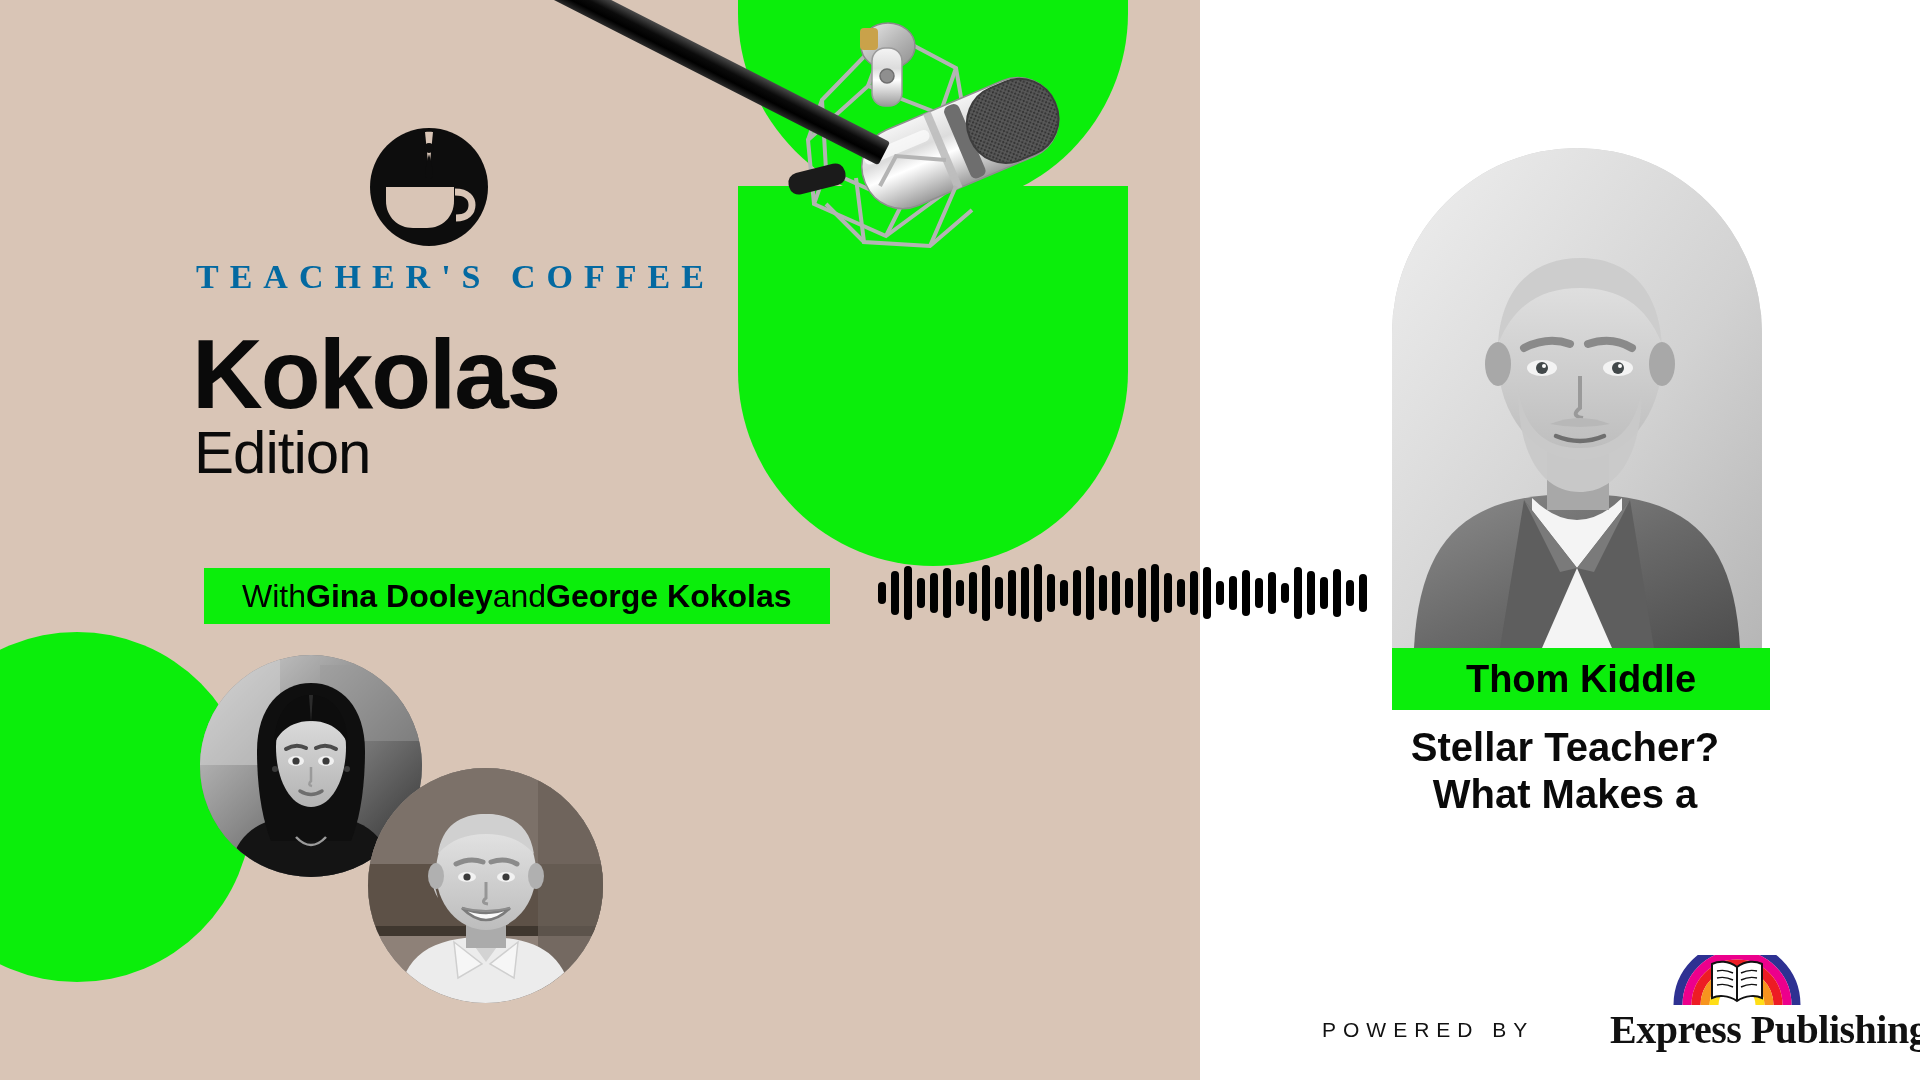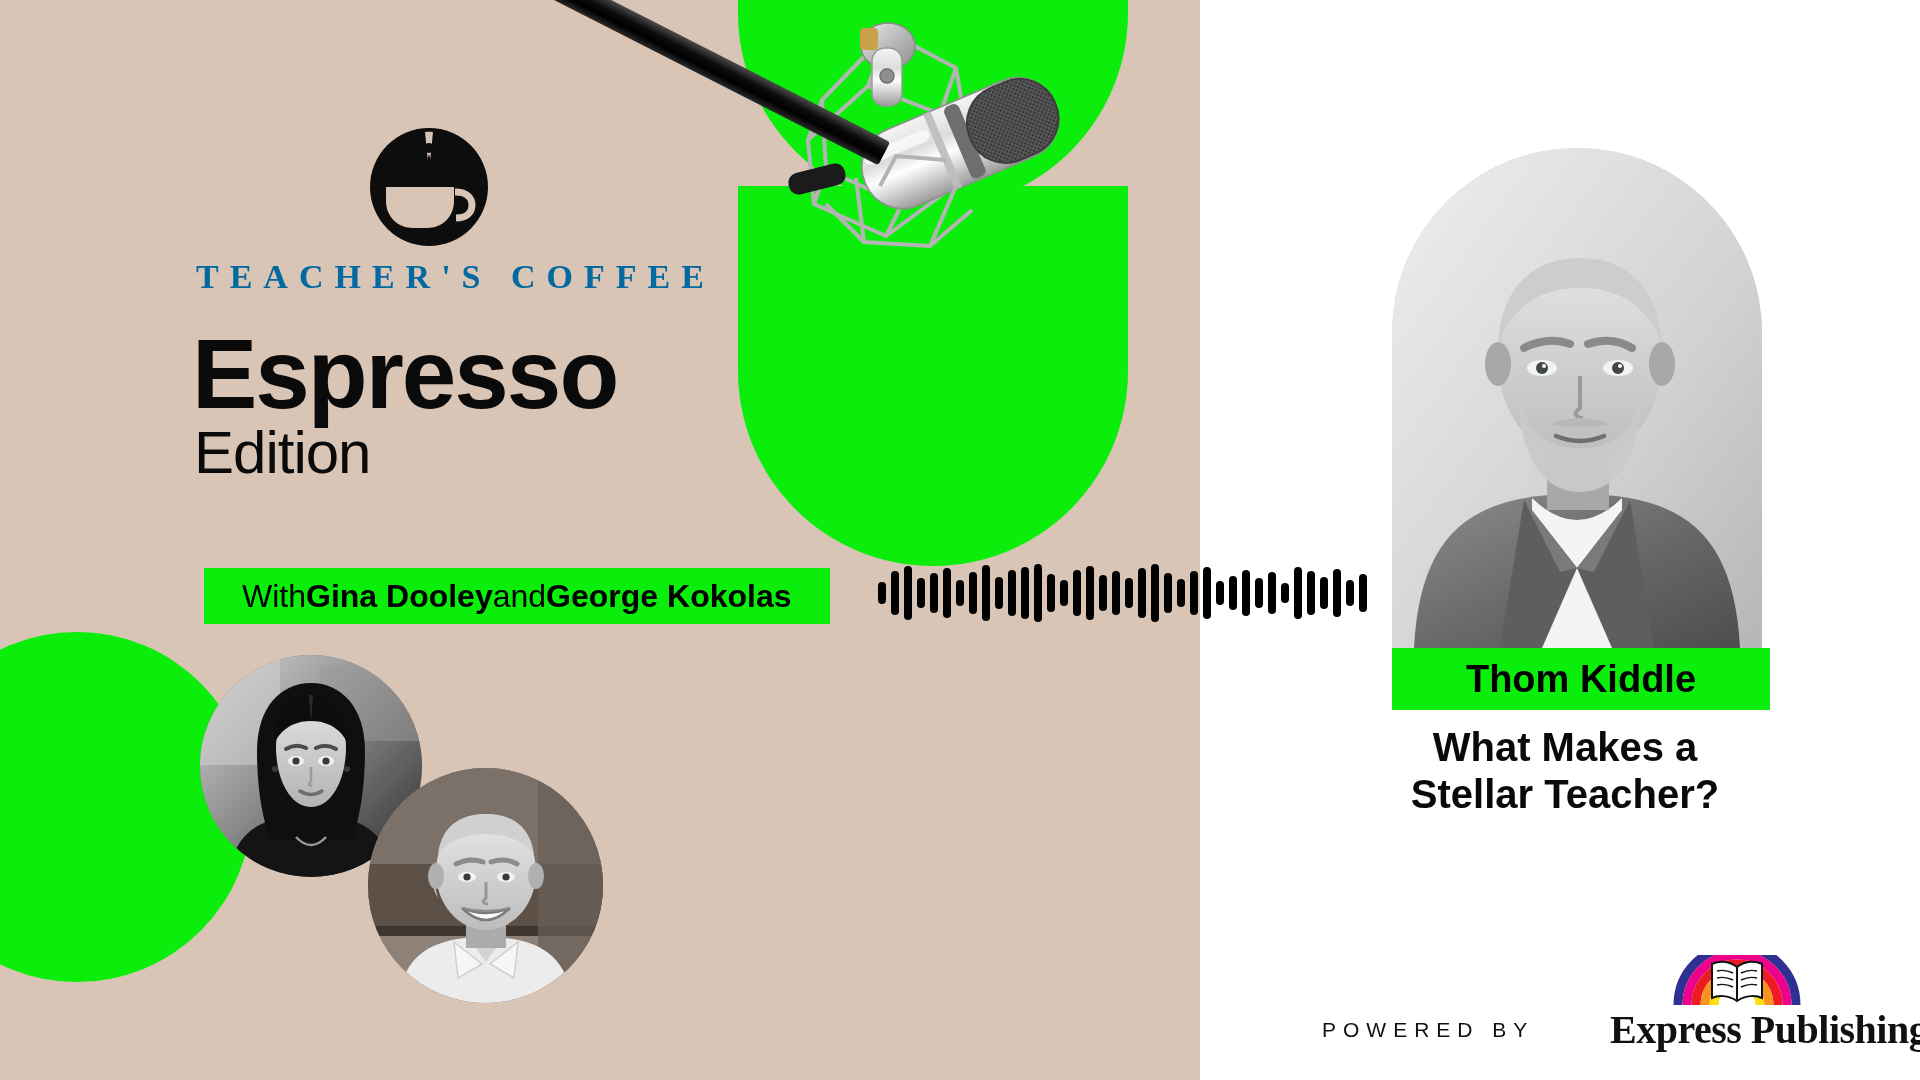--- a/index.html
+++ b/index.html
@@ -284,21 +284,21 @@
       <path fill="#0d0d0d" d="M59 26 C56 36 55 44 55 48 a4.2 4.2 0 0 0 8 0 c0-4-1-12-4-22Z"></path>
 
       <path fill="#d9c5b6" d="M16 59 h68 v14 c0 16-12 27-27 27h-14 c-15 0-27-11-27-27Z"></path>
 
       <path fill="none" stroke="#d9c5b6" stroke-width="7" d="M85 64 c13 0 17 7 17 13 c0 7-5 13-16 13"></path>
     </svg>
   </div>
 
   <div class="brand-word">TEACHER'S COFFEE</div>
 
-  <div class="title-espresso">Espresso</div>
+  <div class="title-espresso">Kokolas</div>
   <div class="title-edition">Edition</div>
 
   <div class="hosts-banner">
     <span class="lite">With </span>
     <span class="strong">Gina Dooley</span>
     <span class="lite"> and </span>
     <span class="strong">George Kokolas</span>
   </div>
 
   <div class="waveform" id="waveform">
@@ -487,22 +487,22 @@
 
       <path d="M164 288 q24 10 48 0" stroke="#6f6f6f" stroke-width="4.5" fill="none" stroke-linecap="round"></path>
 
       <path d="M158 276 q30-12 60 0 q-30 6 -60 0Z" fill="#b8b8b8"></path>
     </svg>
   </div>
 
   <div class="guest-name">Thom Kiddle</div>
 
   <div class="guest-topic">
+    <div>Stellar Teacher?</div>
     <div>What Makes a</div>
-    <div>Stellar Teacher?</div>
   </div>
 
   <div class="powered-label">POWERED BY</div>
 
   <div class="ep-logo">
     <div class="ep-rainbow">
       <svg viewBox="0 0 130 50" aria-hidden="true">
         <g fill="none" stroke-linecap="butt">
           <path d="M6 50 A59 59 0 0 1 124 50" stroke="#2e3192" stroke-width="9"></path>
           <path d="M15 50 A50 50 0 0 1 115 50" stroke="#ec008c" stroke-width="9"></path>

